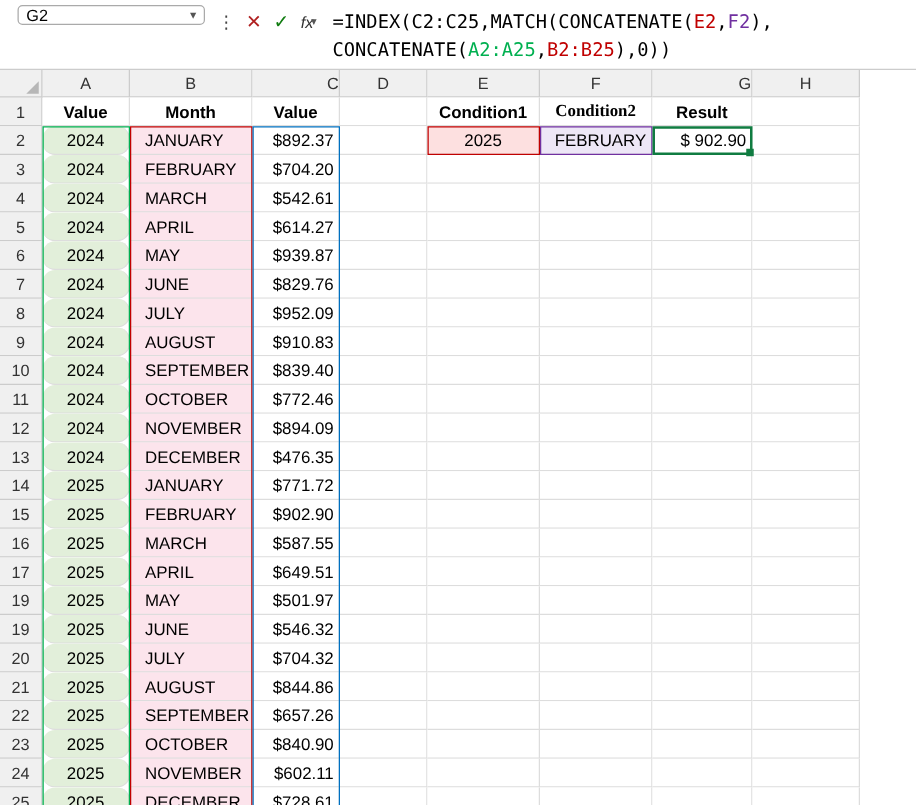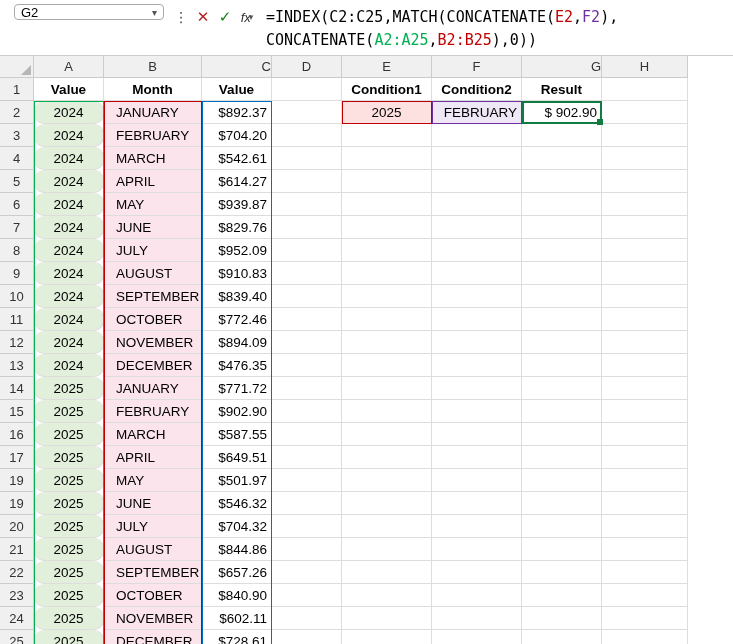--- a/index.html
+++ b/index.html
@@ -199,21 +199,21 @@
   </div>
 
   <div class="grid-body" id="grid-body">
       <div class="row">
         <div class="row-header">1</div>
         <div class="cell cA hdr-center">Value</div>
         <div class="cell cB hdr-center">Month</div>
         <div class="cell cC hdr-center">Value</div>
         <div class="cell cD"></div>
         <div class="cell cE hdr-center">Condition1</div>
-        <div class="cell cF hdr-center" style="justify-content:center;">Condition2</div>
+        <div class="cell cF hdr-center" style="justify-content:center;font-family:Liberation Serif, serif;">Condition2</div>
         <div class="cell cG hdr-center" style="justify-content:center;">Result</div>
         <div class="cell cH"></div>
       </div>
       <div class="row">
         <div class="row-header">2</div>
         <div class="cell cA hl-green">2024</div>
         <div class="cell cB hl-pink">JANUARY</div>
         <div class="cell cC">$892.37</div>
         <div class="cell cD"></div>
         <div class="cell cE hl-red">2025</div>

